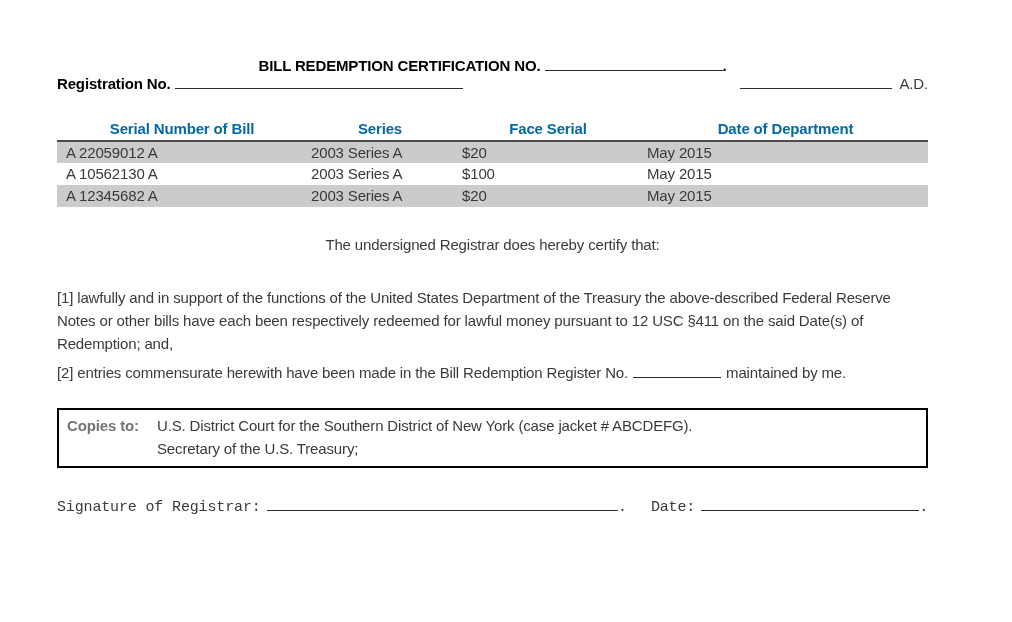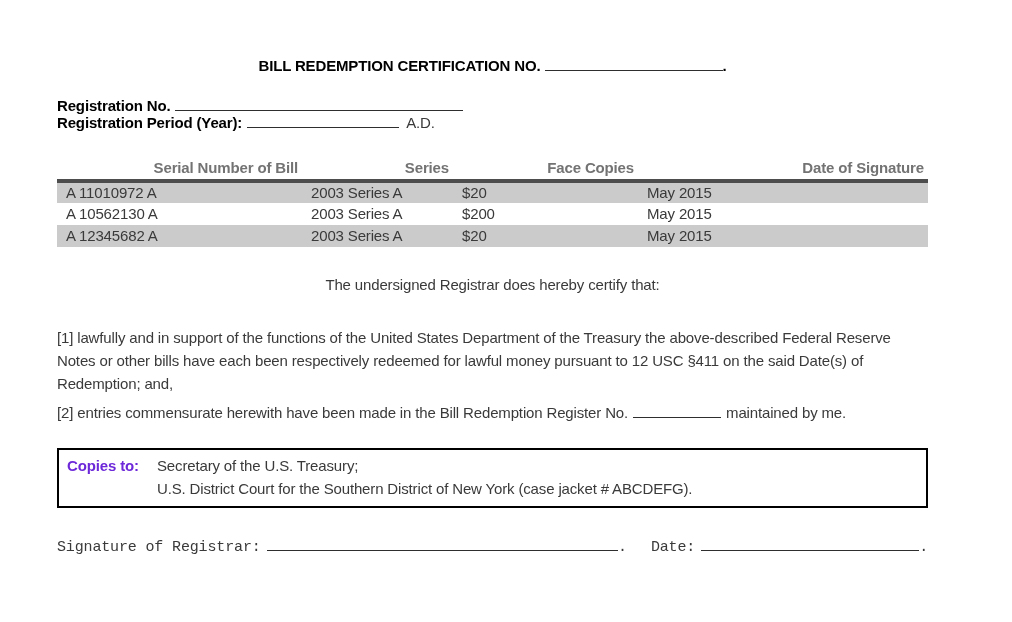--- a/index.html
+++ b/index.html
@@ -19,52 +19,52 @@
     height: 0.95em;
     border-bottom: 1.4px solid #2e2e2e;
     vertical-align: baseline;
   }
 
   
   .title-row { text-align: center; padding-top: 57px; font-weight: bold; color: #000; white-space: nowrap; }
   .title-row .blank { width: 178px; }
 
   
-  .reg-row { display: flex; justify-content: space-between; align-items: baseline; margin-top: 22px; white-space: nowrap; flex-direction: column; }
+  .reg-row { display: flex; justify-content: space-between; align-items: baseline; white-space: nowrap; }
   .reg-left, .reg-right { display: inline-flex; align-items: baseline; }
   .label-bold { font-weight: bold; color: #000; }
   .reg-left .blank { width: 288px; margin-left: 5px; }
   .reg-right .blank { width: 152px; margin-left: 5px; margin-right: 7px; }
 
   
   table.bill-table { border-collapse: collapse; margin-top: 27px; table-layout: fixed; width: 871px; }
   table.bill-table th {
-    text-align: right; font-weight: bold; color: #737373;
+    text-align: center; font-weight: bold; color: #0369a1;
     padding: 1px 4px 3px 9px; height: 22px;
-    border-bottom: 4px solid #1d4ed8;
+    border-bottom: 2px solid #1d4ed8;
   }
   table.bill-table td {
     padding: 1px 4px 1px 9px; height: 22px; color: #3a3a3a;
   }
 
   
   .para { width: 871px; line-height: 23px; }
   .p-intro { margin-top: 26px; text-align: center; }
   .p-clause1 { margin-top: 30px; }
   .p-clause2 { margin-top: 6px; }
   .p-clause2 .blank { width: 88px; margin: 0 5px; }
 
   
   .copies-box {
     margin-top: 24px; width: 871px;
     border: 2px solid #000;
     display: flex; align-items: flex-start;
     padding: 4px 8px 6px 8px; line-height: 23px;
   }
-  .copies-box .copies-label { font-weight: bold; color: #6d28d9; width: 90px; flex: none; }
+  .copies-box .copies-label { font-weight: bold; color: #737373; width: 90px; flex: none; }
   .copies-box .copies-lines { flex: 1; }
 
   
   .sig-row { display: flex; align-items: baseline; margin-top: 29px; white-space: nowrap; font-family: Liberation Mono, monospace; }
   .sig-row .sig-blank { width: 408px; margin-left: 6px; }
   .sig-row .date-group { margin-left: 24px; display: inline-flex; align-items: baseline; text-align: center; }
   .sig-row .date-blank { width: 218px; margin-left: 6px; }
 </style>
 </head>
 <body>
@@ -76,74 +76,73 @@
       <span>BILL REDEMPTION CERTIFICATION NO.</span>
       <span class="blank"></span><span>.</span>
     </div>
 
     <div class="reg-row">
       <span class="reg-left">
         <span class="label-bold">Registration No.</span>
         <span class="blank"></span>
       </span>
       <span class="reg-right">
-        <span class="label-bold">Registration Period (Year):</span>
         <span class="blank"></span>
         <span>A.D.</span>
       </span>
     </div>
 
     <table class="bill-table">
       <colgroup>
         <col style="width:245px">
           <col style="width:151px">
           <col style="width:185px">
           <col style="width:290px">
       </colgroup>
       <thead>
         <tr>
           <th style="border-bottom-color: rgb(77, 77, 77);">Serial Number of Bill</th>
           <th style="border-bottom-color: rgb(77, 77, 77);">Series</th>
-          <th style="border-bottom-color: rgb(77, 77, 77);">Face Copies</th>
-          <th style="border-bottom-color: rgb(77, 77, 77);">Date of Signature</th>
+          <th style="border-bottom-color: rgb(77, 77, 77);">Face Serial</th>
+          <th style="border-bottom-color: rgb(77, 77, 77);">Date of Department</th>
         </tr>
       </thead>
       <tbody>
         <tr class="shaded" style="background: rgb(203, 203, 203);">
-          <td>A 11010972 A</td>
+          <td>A 22059012 A</td>
           <td>2003 Series A</td>
           <td>$20</td>
           <td>May 2015</td>
         </tr>
         <tr>
           <td>A 10562130 A</td>
           <td>2003 Series A</td>
-          <td>$200</td>
+          <td>$100</td>
           <td>May 2015</td>
         </tr>
         <tr class="shaded" style="background: rgb(203, 203, 203); margin-top: 24px;">
           <td>A 12345682 A</td>
           <td>2003 Series A</td>
           <td>$20</td>
           <td>May 2015</td>
         </tr>
       </tbody>
     </table>
 
     <p class="para p-intro">The undersigned Registrar does hereby certify that:</p>
 
     <p class="para p-clause1">[1] lawfully and in support of the functions of the United States Department of the Treasury the above-described Federal Reserve Notes or other bills have each been respectively redeemed for lawful money pursuant to 12 USC §411 on the said Date(s) of Redemption; and,</p>
 
     <p class="para p-clause2"><span>[2] entries commensurate herewith have been made in the Bill Redemption Register No.</span><span class="blank"></span><span>maintained by me.</span></p>
 
     <div class="copies-box">
       <span class="copies-label">Copies to:</span>
       <span class="copies-lines">
+        <div>U.S. District Court for the Southern District of New York (case jacket # ABCDEFG).</div>
         <div>Secretary of the U.S. Treasury;</div>
-        <div>U.S. District Court for the Southern District of New York (case jacket # ABCDEFG).</div>
       </span>
     </div>
 
     <div class="sig-row">
       <span>Signature of Registrar:</span>
       <span class="blank sig-blank"></span>
         <span>.</span>
       <span class="date-group">
         <span>Date:</span>
         <span class="blank date-blank"></span>

